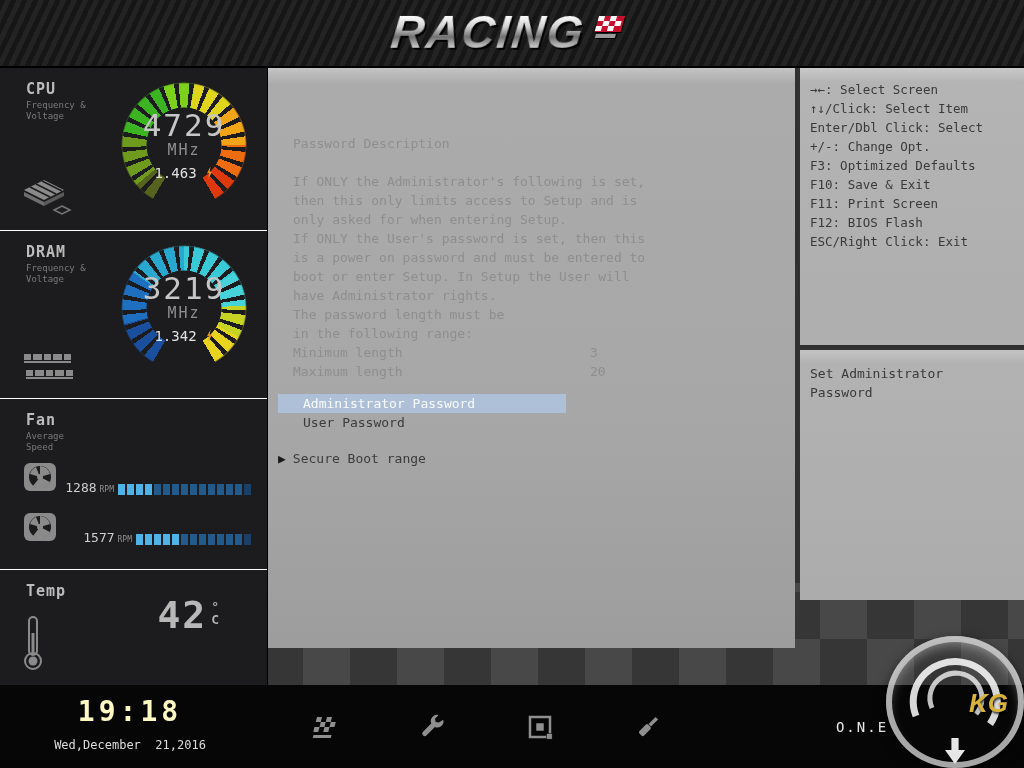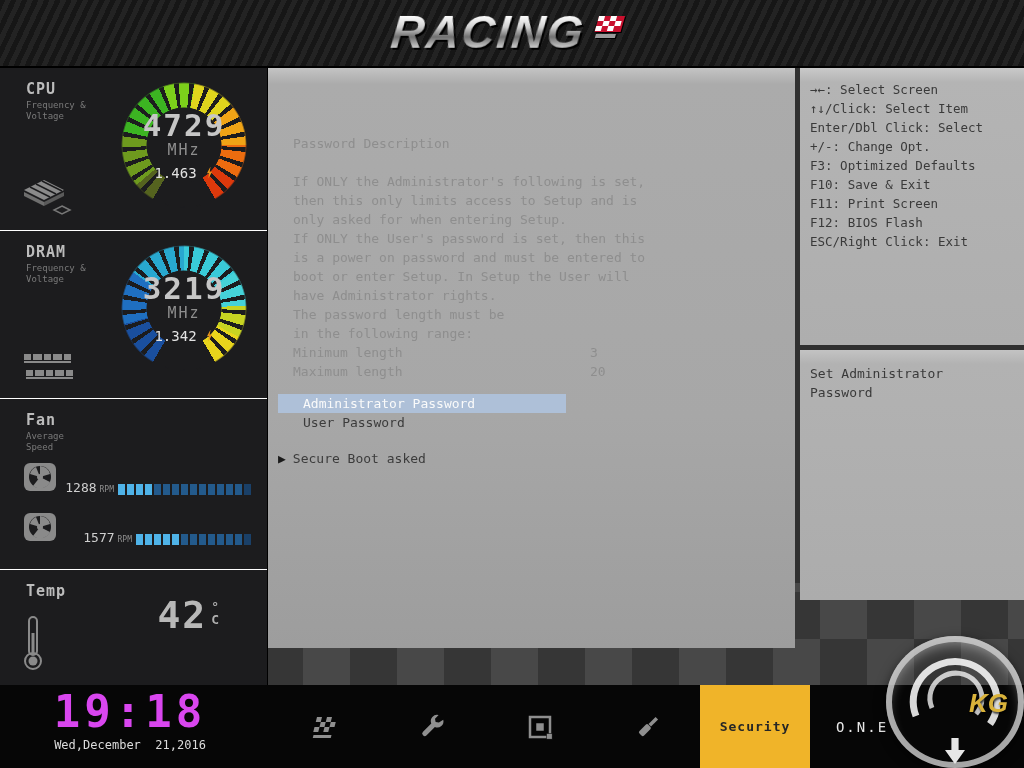--- a/index.html
+++ b/index.html
@@ -39,21 +39,21 @@
   .cpu-ring { background:conic-gradient(from 210deg,
         #55631f 0 20deg,#6e9a1e 20deg 70deg,#3cb422 70deg 130deg,#7ccf1b 130deg 160deg,
         #e0d51d 160deg 200deg,#f0a416 200deg 240deg,#ec6c0f 240deg 272deg,#dd390c 272deg 300deg,
         transparent 300deg); }
   .dram-ring { background:conic-gradient(from 210deg,
         #1a4f9e 0 45deg,#1f6fc0 45deg 95deg,#28a8cf 95deg 150deg,#39cad8 150deg 205deg,
         #45d2d8 205deg 238deg,#c7d322 238deg 268deg,#e8d41c 268deg 300deg,transparent 300deg); }
   .ticks { background:repeating-conic-gradient(from 210deg,transparent 0 10deg,#1c1c1e 10deg 14.5deg); }
   .g-center { position:absolute; inset:0; display:flex; flex-direction:column;
               align-items:center; justify-content:center; text-align:center; }
-  .g-val { font-size:31px; font-weight:bold; color:#c6c6c6; letter-spacing:2px; line-height:30px; }
+  .g-val { font-size:31px; font-weight:normal; color:#c6c6c6; letter-spacing:2px; line-height:30px; }
   .g-unit { font-size:15px; color:#8e8e8e; letter-spacing:2px; margin-top:1px; }
   .g-volt { font-size:14px; color:#e2e2e2; margin-top:6px; display:flex; align-items:center; gap:9px; }
   .bolt { display:inline-block; width:8px; height:12px; background:#e8941a;
           clip-path:polygon(62% 0,18% 56%,44% 56%,34% 100%,82% 44%,52% 44%); }
 
   .corner-icon { position:absolute; left:22px; bottom:12px; }
 
   .fan-row { position:absolute; left:22px; right:16px; display:flex;
              align-items:flex-end; justify-content:space-between; }
   .fan-row-0 { top:62px; } .fan-row-1 { top:112px; }
@@ -95,21 +95,21 @@
           color:#3a3a3a; font-size:12.5px; line-height:19px; padding:12px 4px 0 10px; }
   .item-help { position:absolute; left:800px; top:350px; width:224px; height:250px; z-index:2;
           background:linear-gradient(180deg,#c3c3c3 0,#b2b2b2 14px,#acacac 100%);
           color:#3a3a3a; font-size:13px; line-height:19px; padding:14px 8px 0 10px;
           white-space:pre-line; }
 
   
   .footer { position:absolute; left:0; top:685px; width:1024px; height:83px; z-index:3;
             background:#060606; }
   .clock-block { position:absolute; left:34px; top:4px; width:192px; text-align:center; }
-  .clock { font-size:44px; font-weight:bold; color:#d946ef; letter-spacing:4px; line-height:46px; }
+  .clock { font-size:28px; font-weight:bold; color:#fef9c3; letter-spacing:4px; line-height:46px; }
   .date { font-size:12px; color:#dcdcdc; margin-top:3px; white-space:pre; }
   .nav-icon { position:absolute; top:18px; width:44px; height:48px; display:flex;
               align-items:center; justify-content:center; cursor:pointer; }
   .ni-0 { left:303px; } .ni-1 { left:410px; } .ni-2 { left:518px; } .ni-3 { left:626px; }
   .tab-security { position:absolute; left:700px; top:0; width:110px; height:83px;
                   background:#f0b429; color:#262626; font-size:13px; font-weight:bold;
                   display:flex; align-items:center; justify-content:center; letter-spacing:1px;
                   cursor:pointer; }
   .tab-one { position:absolute; left:810px; top:0; width:104px; height:83px; color:#e8e8e8;
              font-size:14px; letter-spacing:2px; display:flex; align-items:center;
@@ -325,21 +325,21 @@
         <span class="flab">Maximum length</span>
         <span>20</span>
       </div>
 
       <div class="menu">
         <div class="menu-item selected">Administrator Password</div>
         <div class="menu-item">User Password</div>
       </div>
 
       <div class="submenu">
-        <span class="arrow">▶</span><span>Secure Boot asked</span>
+        <span class="arrow">▶</span><span>Secure Boot range</span>
       </div>
     </div>
   </main>
 
   <div class="help">
 
   <div>→←: Select Screen</div>
       <div>↑↓/Click: Select Item</div>
       <div>Enter/Dbl Click: Select</div>
       <div>+/-: Change Opt.</div>
@@ -387,21 +387,20 @@
     </div>
     <div class="nav-icon ni-3">
       <svg width="30" height="30" viewBox="0 0 24 24">
         <g transform="rotate(45 12 12)" fill="#8f8f8f">
           <rect x="10.6" y="2" width="2.8" height="8"></rect>
           <rect x="9.4" y="10.5" width="5.2" height="10" rx="1.5"></rect>
         </g>
       </svg>
     </div>
 
-    <div class="tab-security">Security</div>
     <div class="tab-one">O.N.E</div>
   </footer>
 
   <div class="kg">
     <div class="sphere"></div>
     <svg viewBox="0 0 138 132">
       <path d="M30 80 A42 40 0 1 1 104 88" fill="none" stroke="#ffffff" stroke-width="7" opacity="0.85"></path>
       <path d="M46 72 A26 25 0 1 1 90 78" fill="none" stroke="#ffffff" stroke-width="5" opacity="0.75"></path>
     </svg>
     <div class="kg-text">KG</div>

